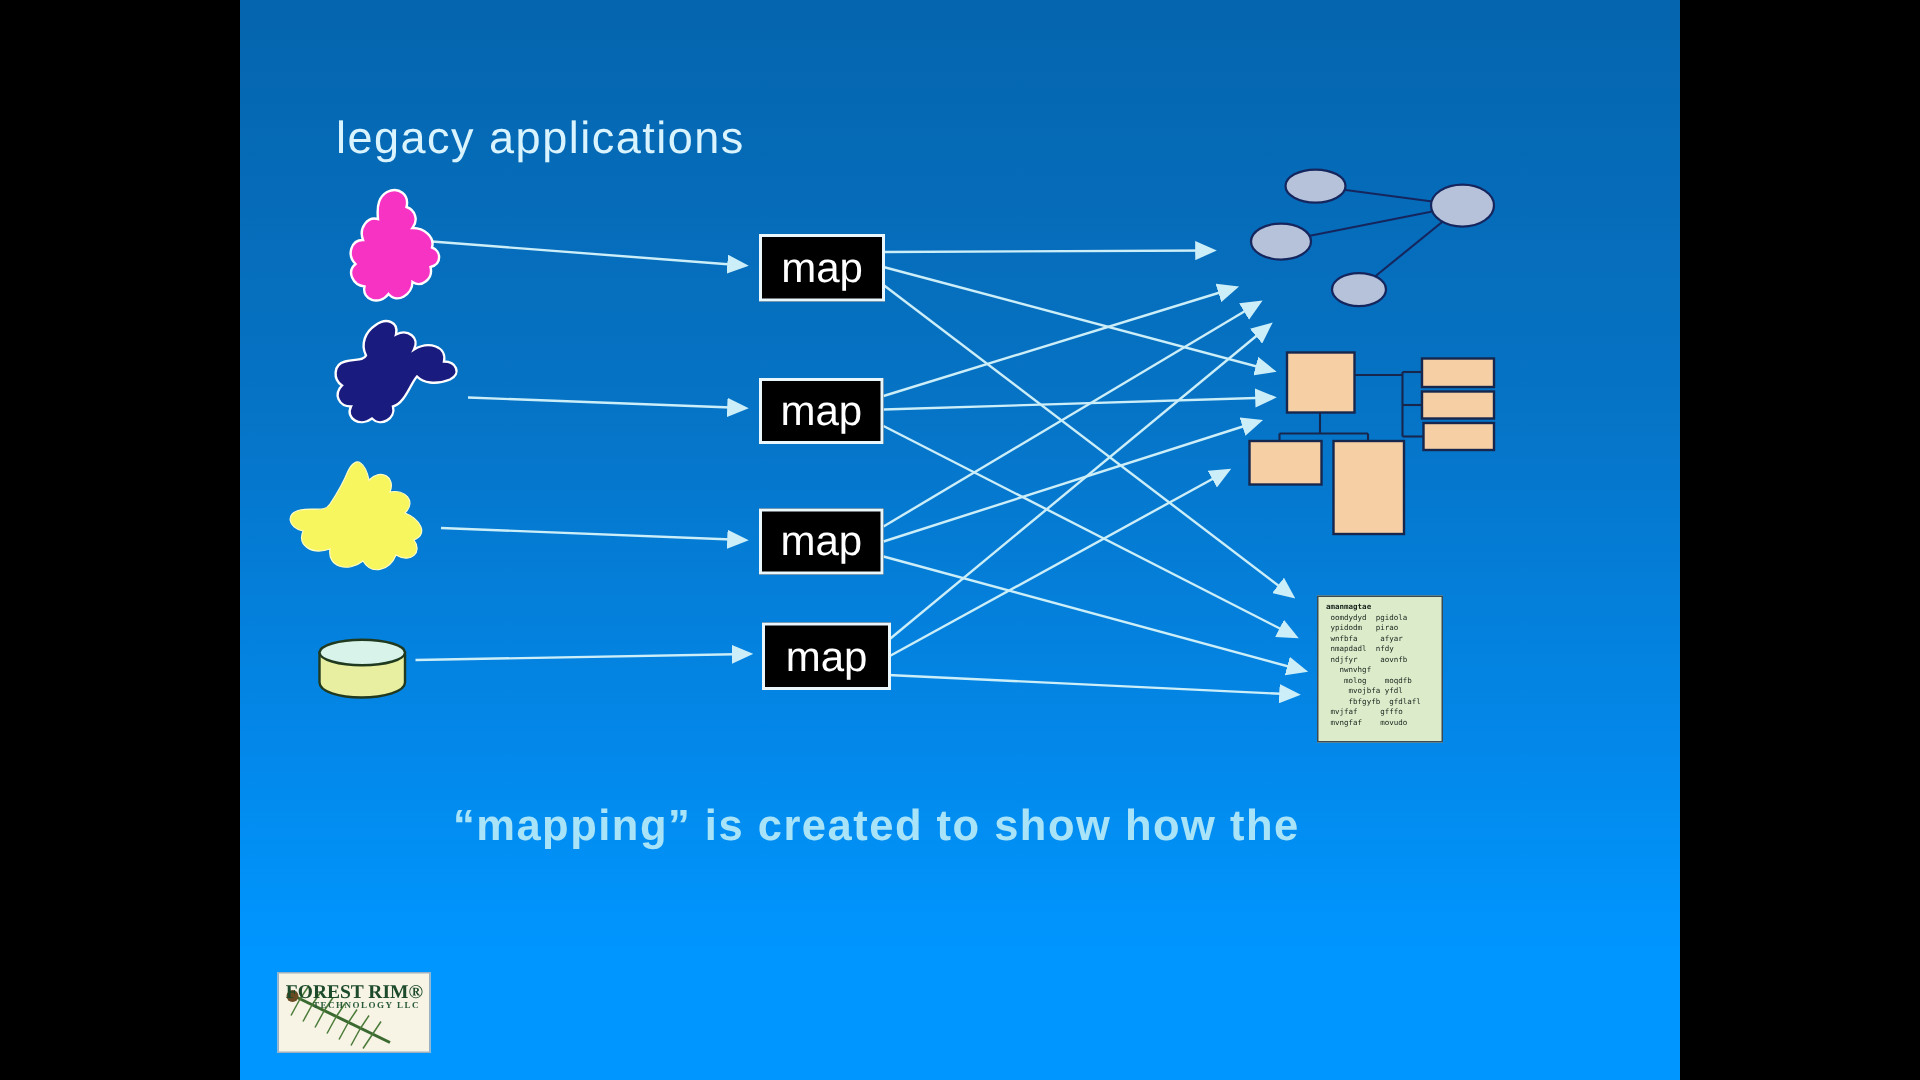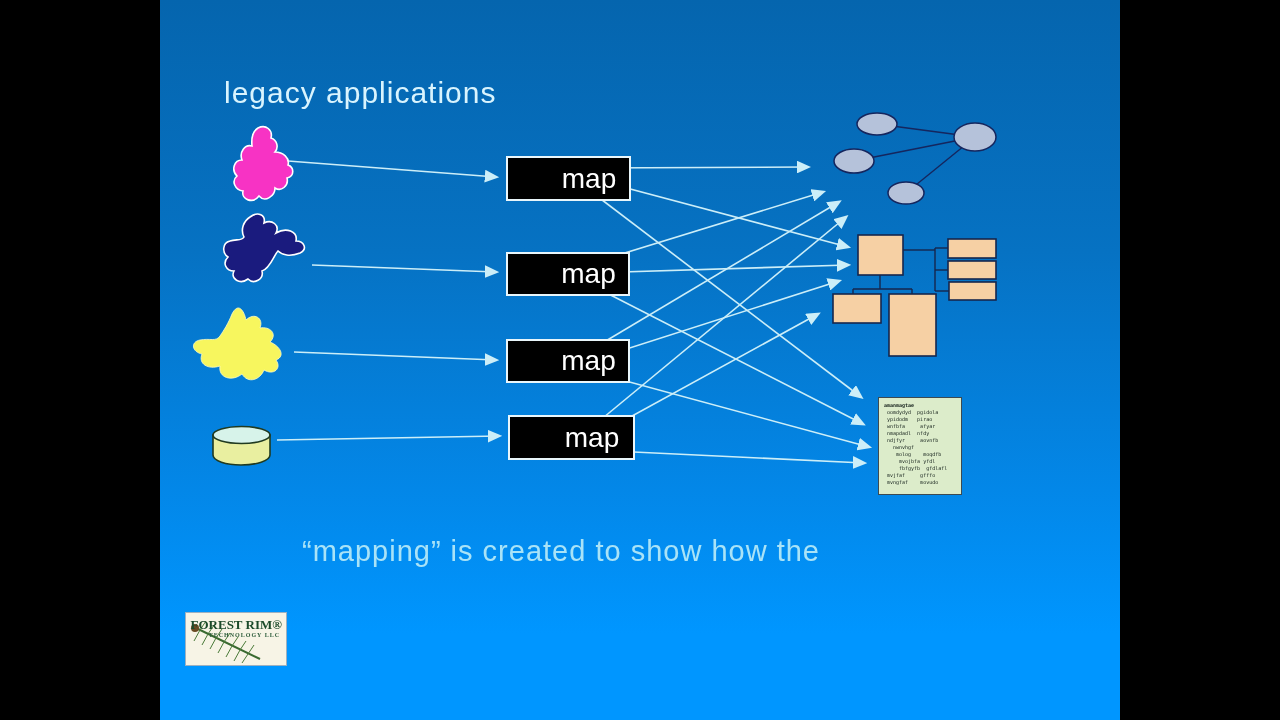--- a/index.html
+++ b/index.html
@@ -7,34 +7,34 @@
          font-family:"Liberation Sans",sans-serif;}
   .letterbox{position:absolute;top:0;height:720px;background:#000;}
   .letterbox.left{left:0;width:160px;}
   .letterbox.right{left:1120px;width:160px;}
   .slide{position:absolute;left:160px;top:0;width:960px;height:720px;
          background:linear-gradient(180deg,#0565ae 0%,#0672c3 35%,#0387e8 68%,#0096ff 88%,#0096ff 100%);}
   .slide-title{position:absolute;left:64px;top:60px;font-size:30px;letter-spacing:1px;
                color:#d9f4fe;white-space:nowrap;margin-top:16px;}
   svg.overlay{position:absolute;left:0;top:0;width:960px;height:720px;}
   .mapbox{position:absolute;background:#000;border:2px solid #e9f6fb;color:#fff;
-          display:flex;align-items:center;justify-content:center;font-size:28px;line-height:1;padding-left:41px;}
+          display:flex;align-items:center;justify-content:center;font-size:28px;line-height:1;}
   .map1{left:346px;top:156px;width:80px;height:41px;}
   .map2{left:346px;top:252px;width:79px;height:40px;}
   .map3{left:346px;top:339px;width:79px;height:40px;}
   .map4{left:348px;top:415px;width:82px;height:41px;}
   .datatable{position:absolute;left:718px;top:397px;width:84px;height:98px;
              background:#dcecca;border:1.5px solid #3c4a52;box-sizing:border-box;
              padding:4px 0 0 5px;overflow:hidden;}
   .datatable .trow{font-size:5px;line-height:7px;color:#16221c;white-space:pre;
                    font-family:"DejaVu Sans Mono",monospace;}
   .datatable .trow.hdr{font-weight:bold;}
   .caption{position:absolute;left:142px;top:532px;color:#a9e3f7;font-size:29px;
-           letter-spacing:1px;line-height:39px;}
-  .logo{position:absolute;left:25px;top:612px;width:102px;height:54px;background:#f7f4e6;
+           letter-spacing:1px;line-height:39px;font-weight:bold;}
+  .logo{position:absolute;left:25px;top:648px;width:102px;height:54px;background:#f7f4e6;
         border:1px solid #9db0c0;box-sizing:border-box;overflow:hidden;}
   .logo .lname{position:absolute;right:4px;top:4px;font-size:13px;font-weight:bold;
                color:#1c4a2a;font-family:"Liberation Serif",serif;white-space:nowrap;letter-spacing:0;}
   .logo .lsub{position:absolute;right:6px;top:19px;font-size:6px;font-weight:bold;
               color:#2a5a38;font-family:"Liberation Serif",serif;letter-spacing:1px;}
   .logo svg{position:absolute;left:0;top:0;}
 </style>
 </head>
 <body>
 

